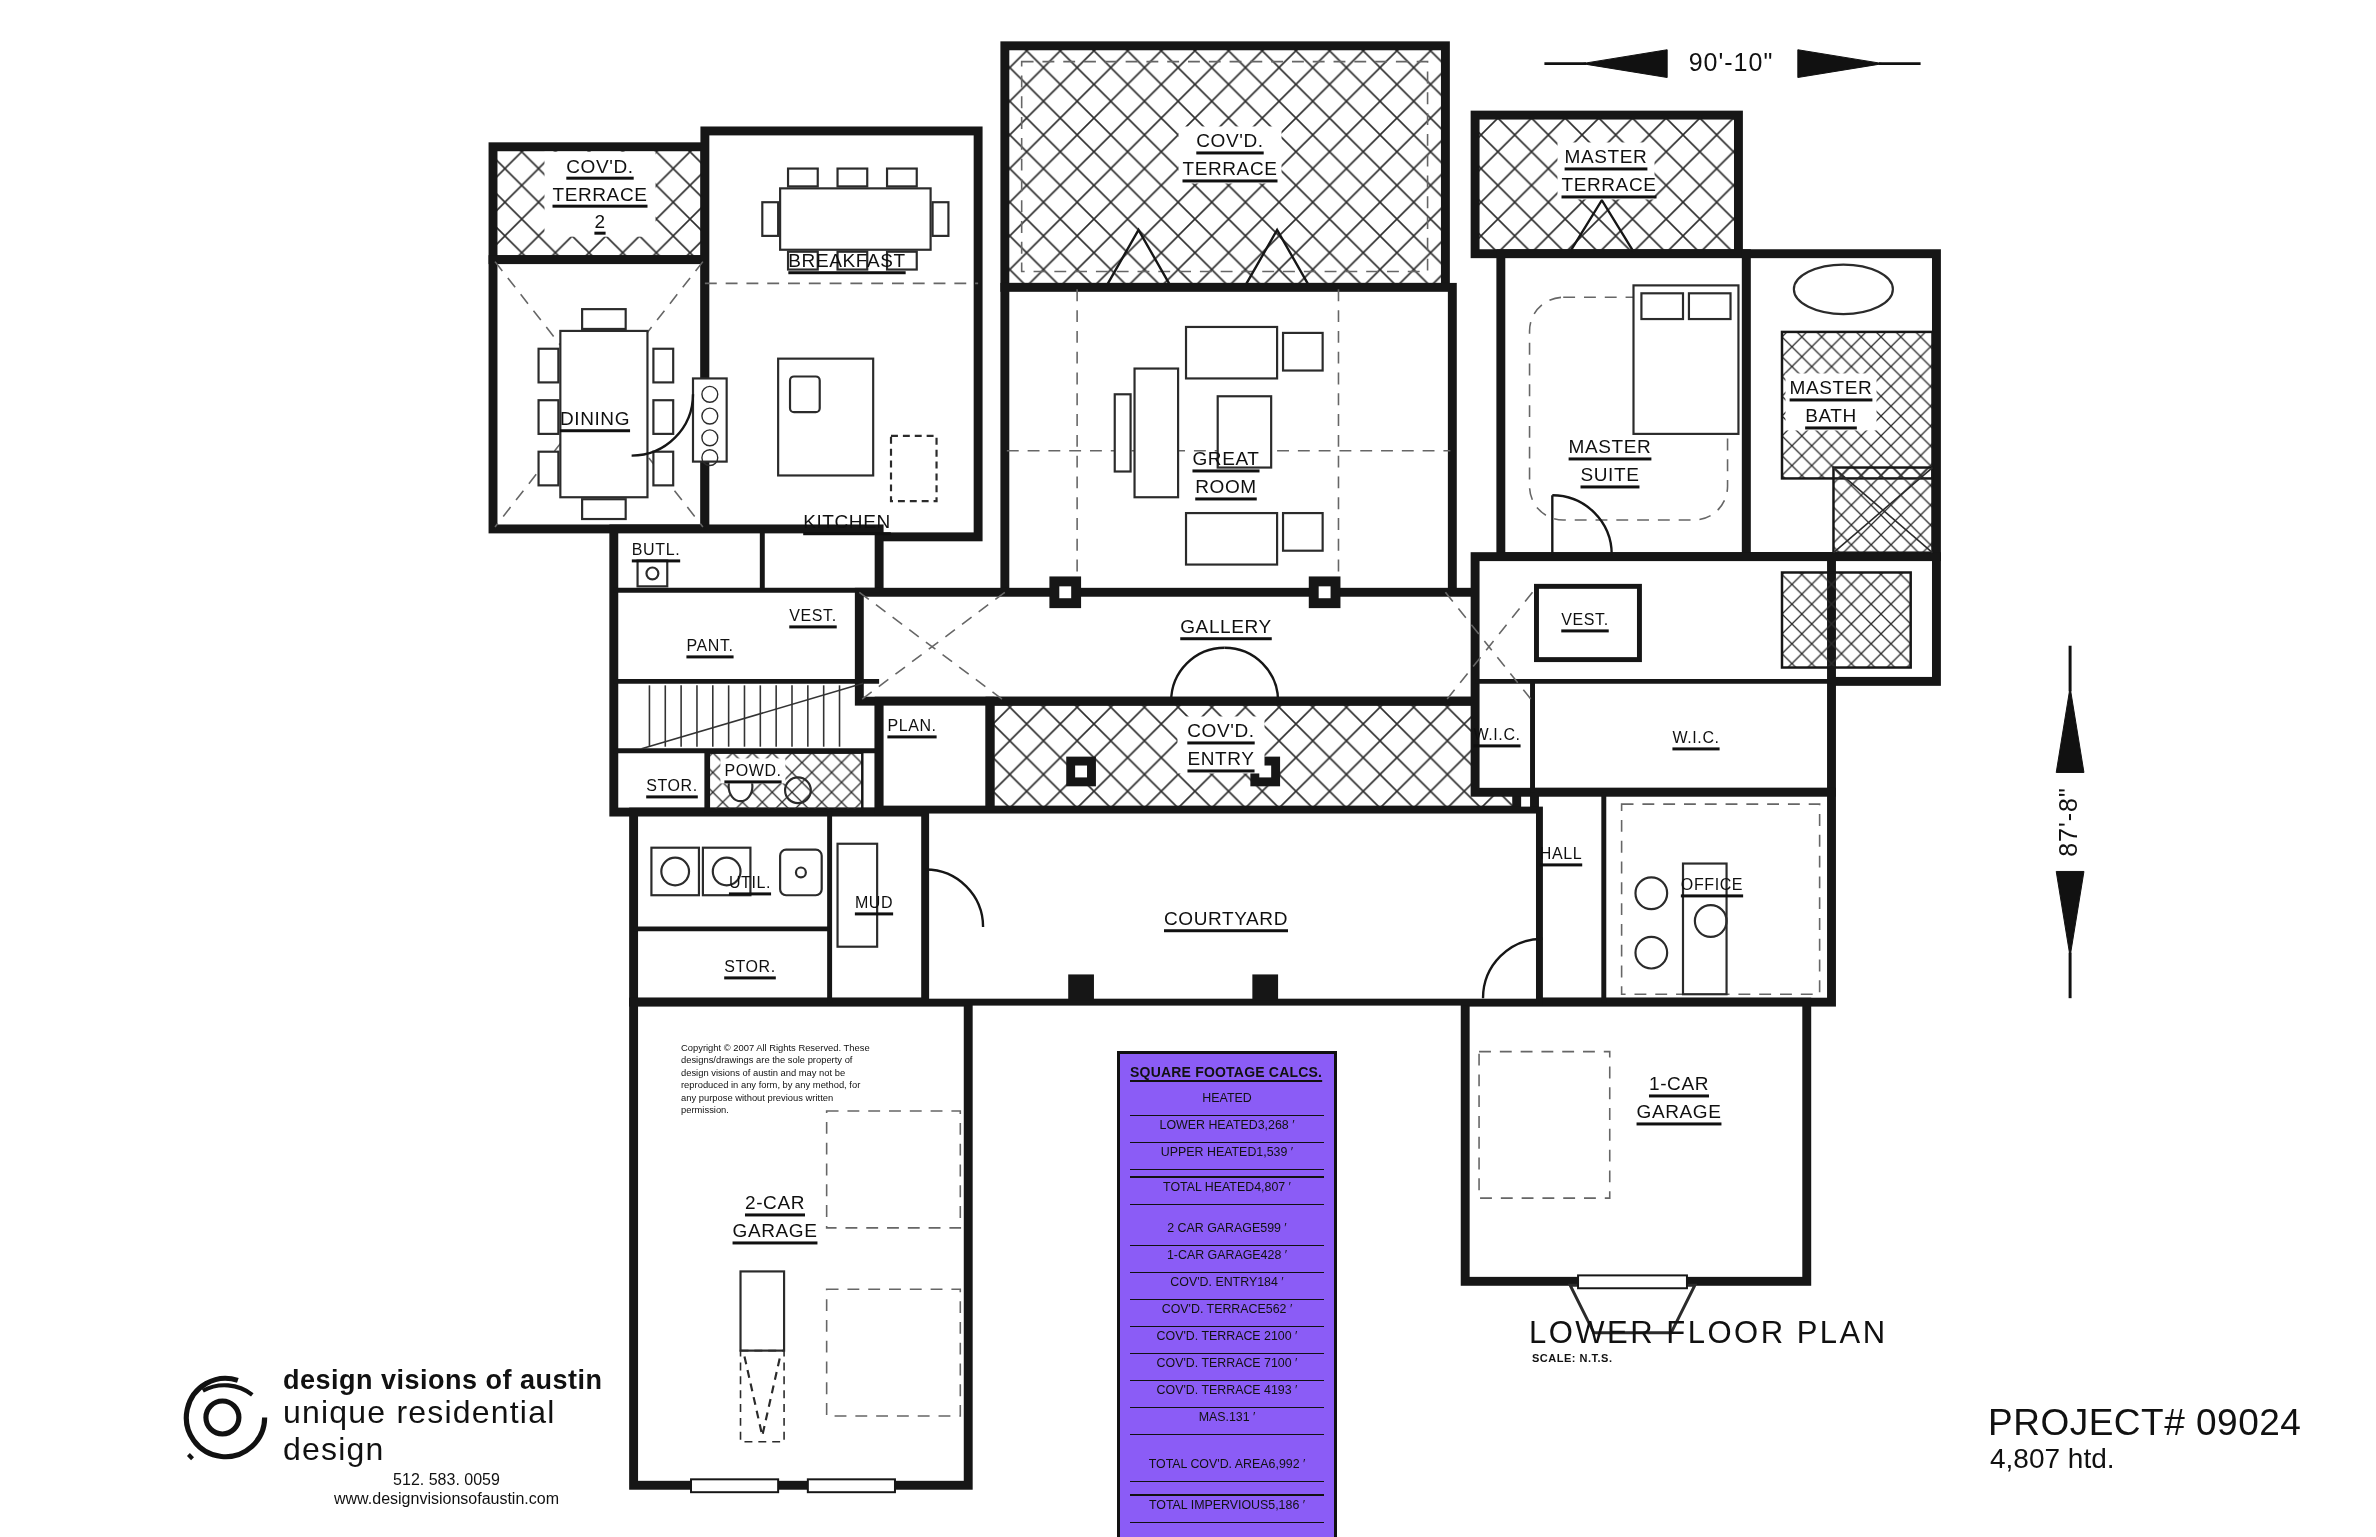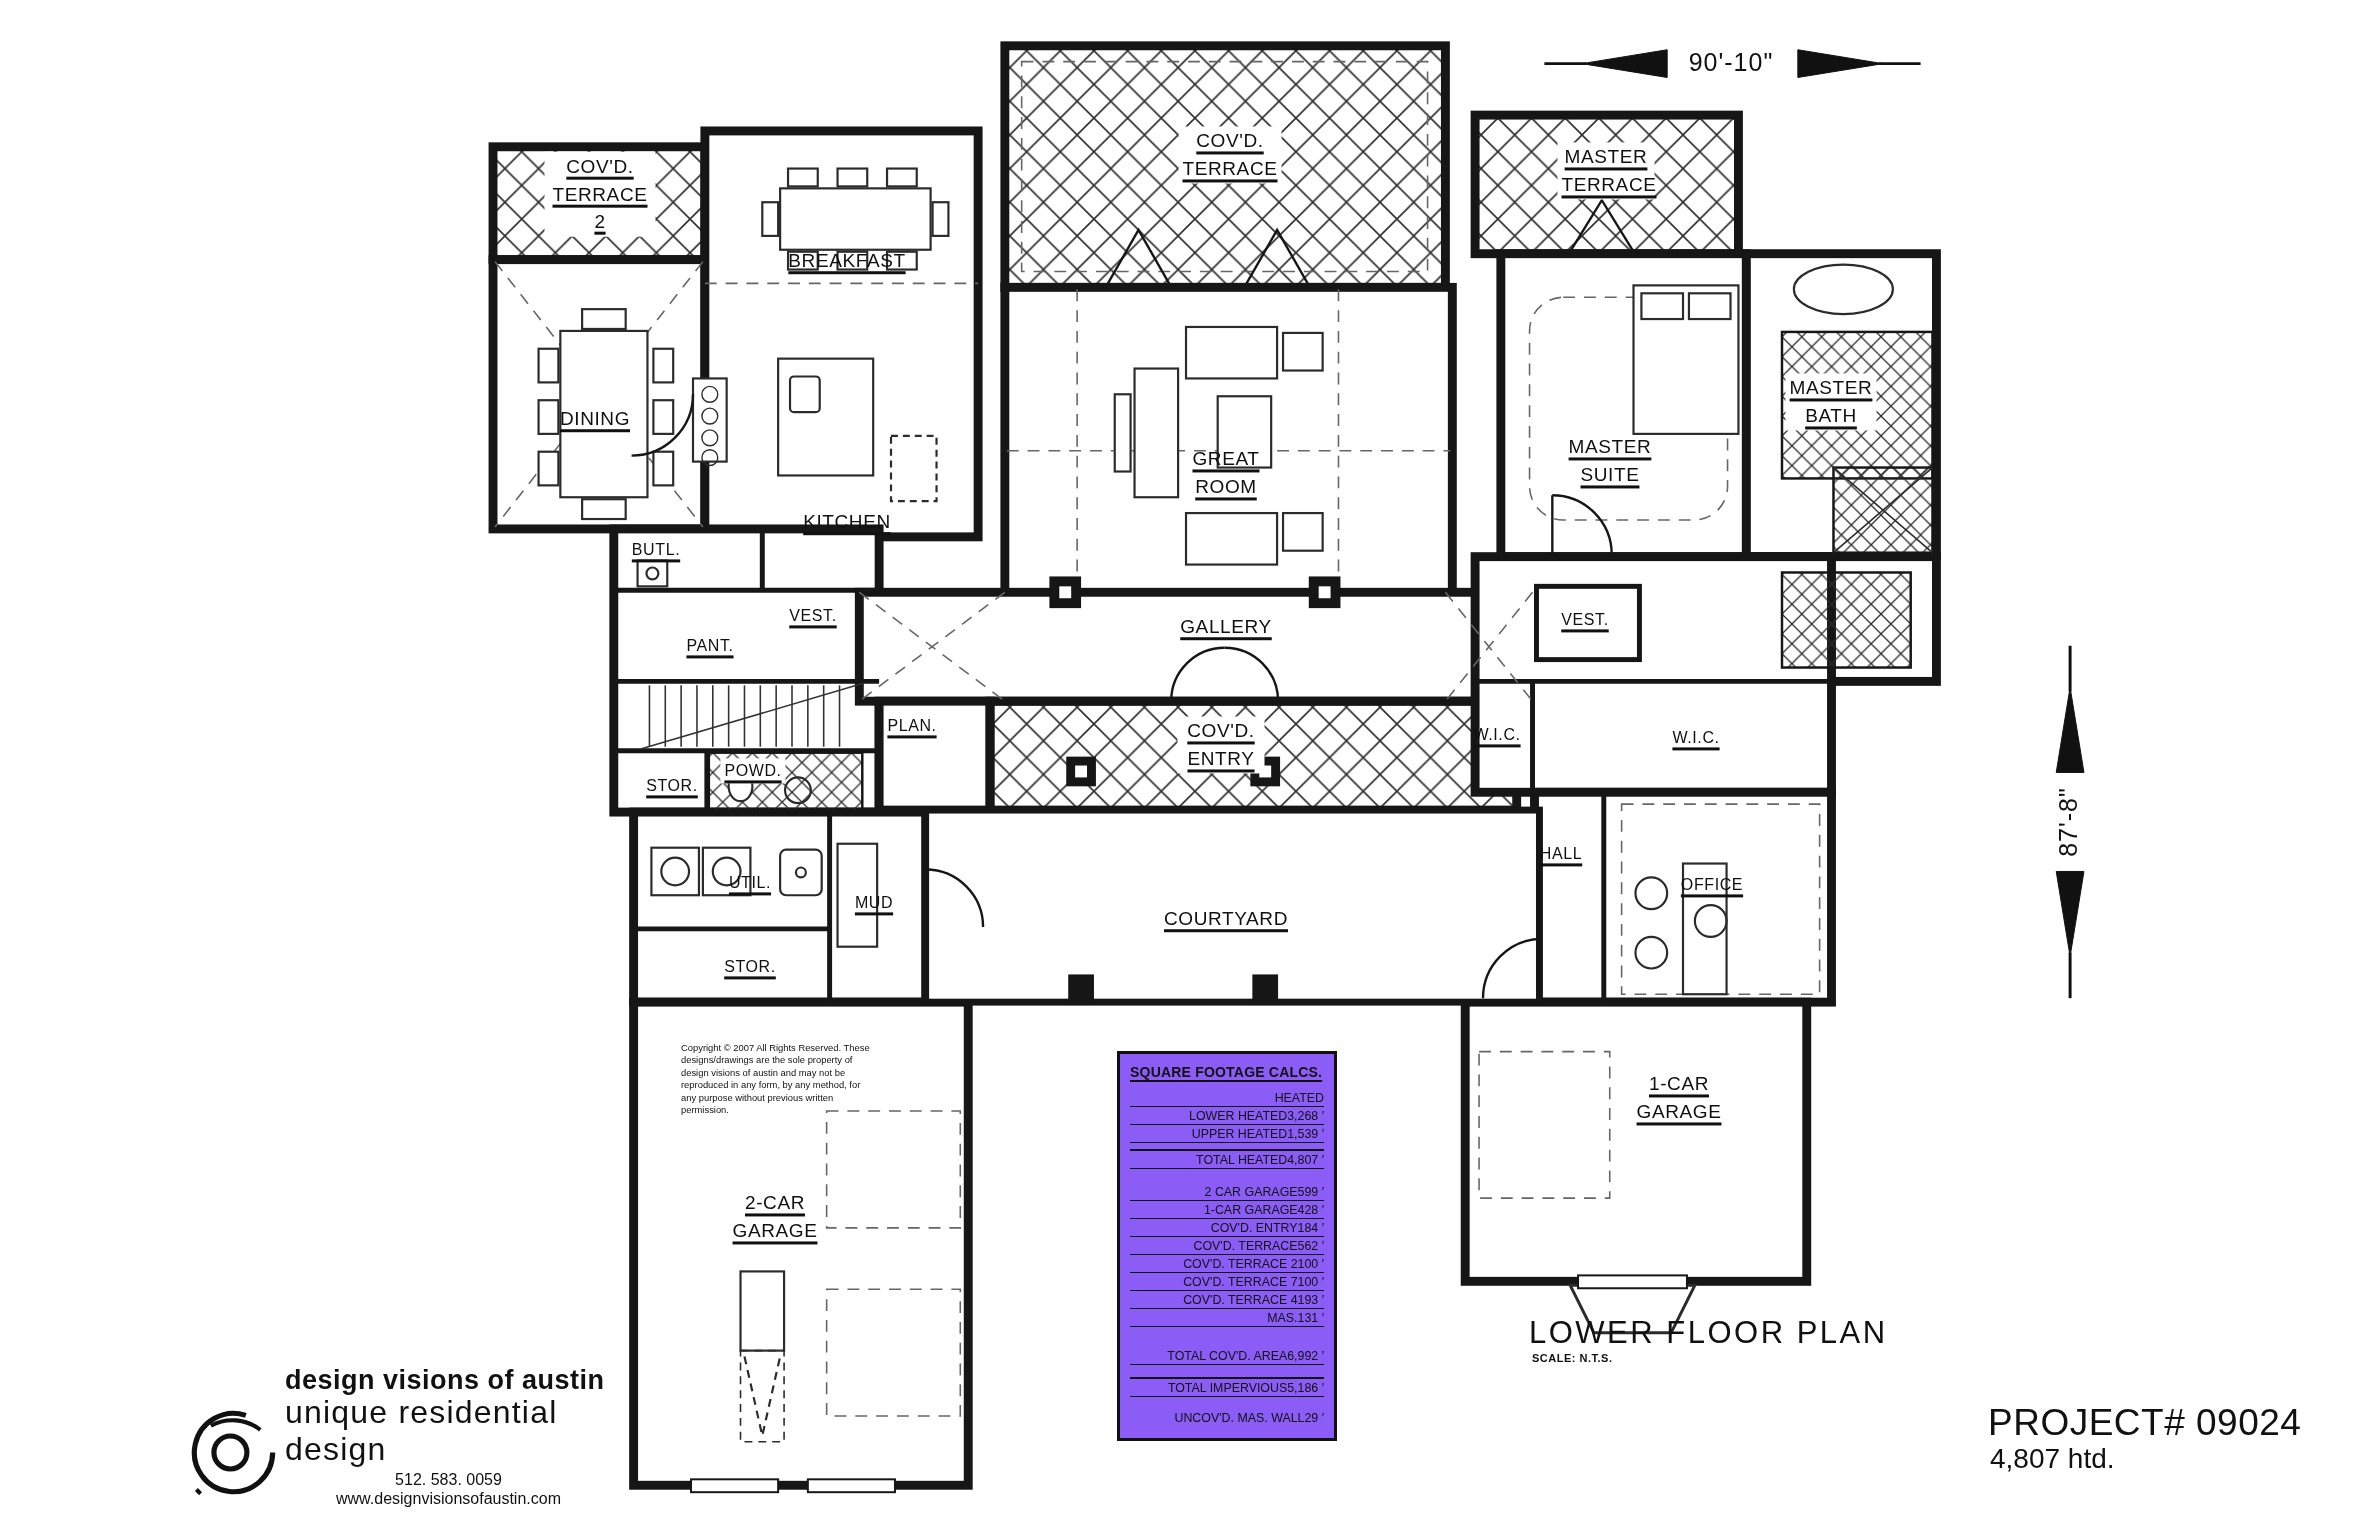--- a/index.html
+++ b/index.html
@@ -20,39 +20,39 @@
   .dim{position:absolute;font-size:25px;letter-spacing:1px;color:#111;z-index:5}
   .dim-top{left:1731px;top:62px;transform:translate(-50%,-50%)}
   .dim-right{left:2068px;top:822px;transform:translate(-50%,-50%) rotate(-90deg)}
 
   
   .sftable{position:absolute;left:1117px;top:1051px;width:220px;border:3px solid #111;
            background:#8b5cf6;padding:10px 10px 12px;box-sizing:border-box;z-index:6}
   .sftable .tt{font-size:14px;font-weight:bold;letter-spacing:0.2px;
                text-decoration:underline;text-decoration-thickness:2px;text-underline-offset:3px;
                margin-bottom:9px}
-  .sf-row{display:flex;justify-content:flex-end;align-items:flex-end;
-          font-size:12.4px;padding:2px 0 1px;border-bottom:1.5px solid #111}
+  .sf-row{display:flex;justify-content:center;align-items:flex-end;
+          font-size:12.4px;padding:2px 0 10px;border-bottom:1.5px solid #111}
   .sf-row .v{white-space:nowrap}
   .sf-row.top2{border-top:2.5px solid #111}
   .sf-row.nb{border-bottom:none}
   .mt4{margin-top:20px}.mt6{margin-top:6px}.mt12{margin-top:12px}.mt14{margin-top:14px}
 
   
   .copyright{position:absolute;left:681px;top:1042px;width:196px;font-size:9.4px;
              line-height:1.32;color:#111;z-index:6}
 
   
   .plan-title{position:absolute;left:1529px;top:1315px;font-size:31px;letter-spacing:2.5px;z-index:6}
   .plan-scale{position:absolute;left:1532px;top:1352px;font-size:11px;font-weight:bold;letter-spacing:0.5px;z-index:6}
   .project-no{position:absolute;left:1988px;top:1402px;font-size:37px;letter-spacing:0.5px;z-index:6}
   .project-htd{position:absolute;left:1990px;top:1443px;font-size:28px;z-index:6}
 
   
-  .logo{position:absolute;left:182px;top:1366px;display:flex;align-items:flex-end;z-index:6}
+  .logo{position:absolute;left:174px;top:1366px;display:flex;align-items:flex-start;gap:6px;z-index:6}
   .logo-text{display:flex;flex-direction:column;width:327px}
   .logo-name{font-size:27px;font-weight:bold;letter-spacing:0.5px;line-height:1.05}
   .logo-tag{font-size:32px;letter-spacing:1.2px;line-height:1.15}
   .logo-phone{font-size:16px;text-align:center;margin-top:3px}
   .logo-web{font-size:16px;text-align:center;margin-top:1px}
 </style>
 </head>
 <body>
 
 <div class="sheet">

